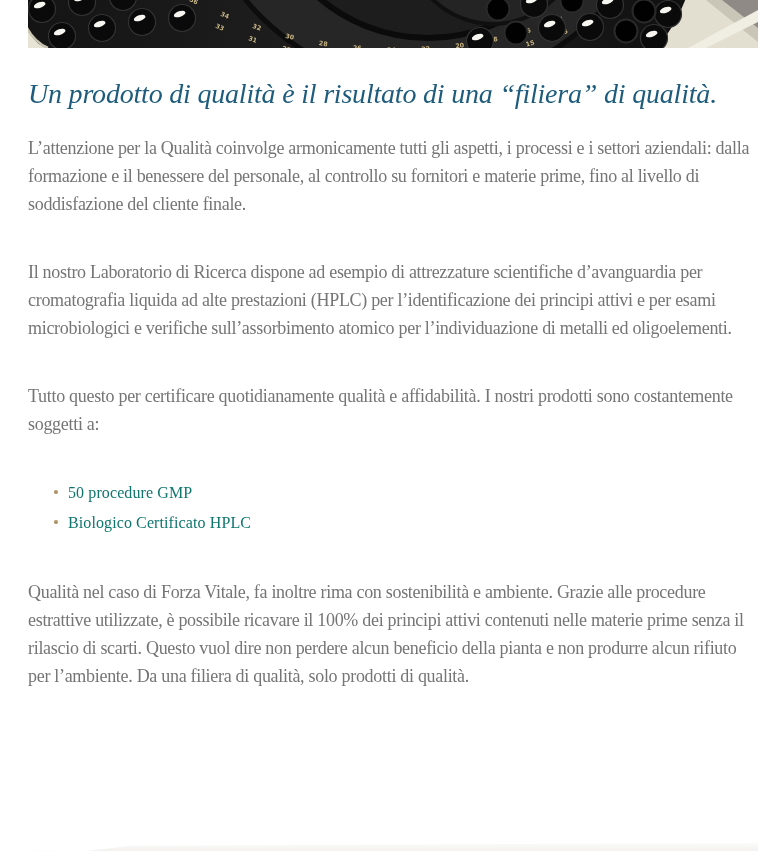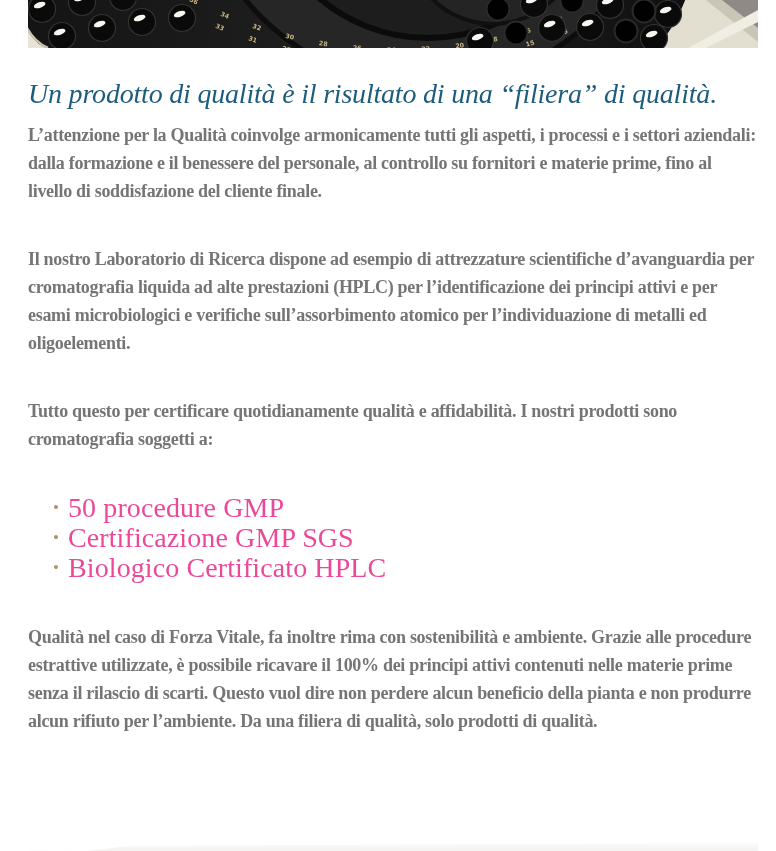--- a/index.html
+++ b/index.html
@@ -21,48 +21,47 @@
     padding: 0 18px 0 28px;
   }
   figure.hero {
     margin: 0;
     width: 730px;
     height: 48px;
     overflow: hidden;
   }
   figure.hero svg { display: block; }
   h1.title {
-    margin: 29px 0 11px 0;
+    margin: 29px 0 24px 0;
     font-size: 28px;
     line-height: 33px;
     font-style: italic;
     font-weight: normal;
     letter-spacing: -0.2px;
     color: #1e5c7d;
   }
   p.body-par {
     margin: 0 0 40px 0;
     font-size: 18px;
     line-height: 28px;
     letter-spacing: -0.3px;
     color: #757575;
-    font-weight: bold;
   }
   ul.cert-list {
     list-style: none;
     margin: 0 0 40px 0;
     padding: 0 0 0 25px;
   }
   ul.cert-list li {
     position: relative;
     padding-left: 15px;
-    font-size: 28px;
+    font-size: 16px;
     line-height: 30px;
     letter-spacing: 0.1px;
-    color: #ec4899;
+    color: #0f766e;
   }
   ul.cert-list li::before {
     content: "\2022";
     position: absolute;
     left: 0;
     top: 0;
     font-size: 17px;
     line-height: 30px;
     color: #b2956a;
   }
@@ -180,25 +179,24 @@
           </g>
       </svg>
     </figure>
 
     <h1 class="title">Un prodotto di qualità è il risultato di una “filiera” di qualità.</h1>
 
     <p class="body-par">L’attenzione per la Qualità coinvolge armonicamente tutti gli aspetti, i processi e i settori aziendali: dalla formazione e il benessere del personale, al controllo su fornitori e materie prime, fino al livello di soddisfazione del cliente finale.</p>
 
     <p class="body-par">Il nostro Laboratorio di Ricerca dispone ad esempio di attrezzature scientifiche d’avanguardia per cromatografia liquida ad alte prestazioni (HPLC) per l’identificazione dei principi attivi e per esami microbiologici e verifiche sull’assorbimento atomico per l’individuazione di metalli ed oligoelementi.</p>
 
-    <p class="body-par">Tutto questo per certificare quotidianamente qualità e affidabilità. I nostri prodotti sono cromatografia soggetti a:</p>
+    <p class="body-par">Tutto questo per certificare quotidianamente qualità e affidabilità. I nostri prodotti sono costantemente soggetti a:</p>
 
     <ul class="cert-list">
       <li>50 procedure GMP</li>
-      <li>Certificazione GMP SGS</li>
       <li>Biologico Certificato HPLC</li>
     </ul>
 
     <p class="body-par">Qualità nel caso di Forza Vitale, fa inoltre rima con sostenibilità e ambiente. Grazie alle procedure estrattive utilizzate, è possibile ricavare il 100% dei principi attivi contenuti nelle materie prime senza il rilascio di scarti. Questo vuol dire non perdere alcun beneficio della pianta e non produrre alcun rifiuto per l’ambiente. Da una filiera di qualità, solo prodotti di qualità.</p>
 
   </div>
   <div class="next-strip"></div>
 </div>
 
 </body></html>

